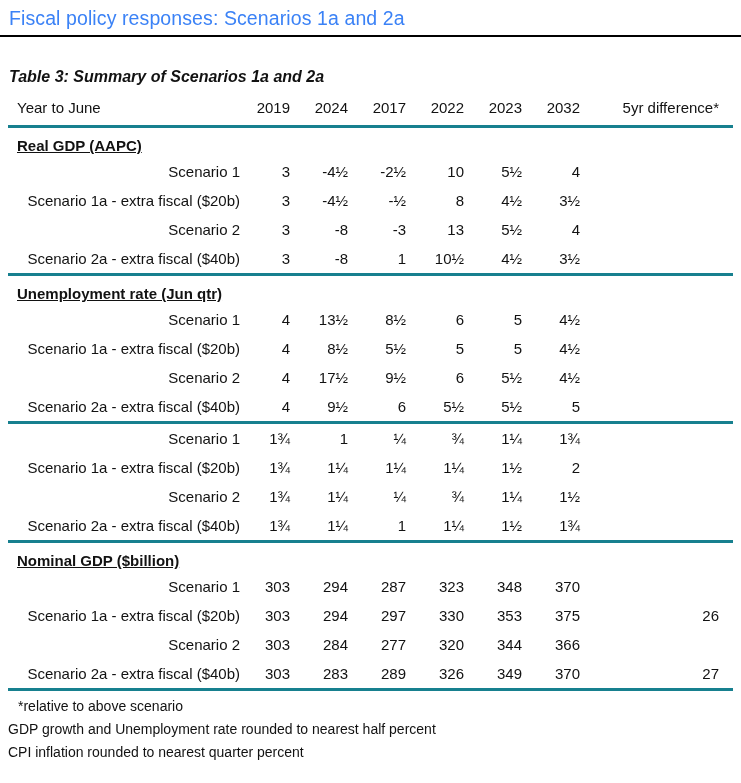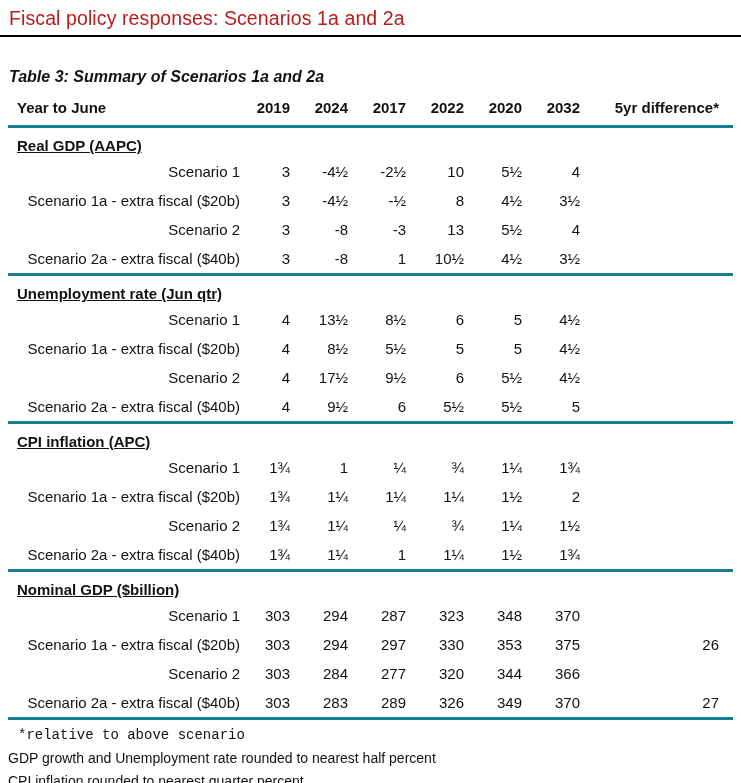--- a/index.html
+++ b/index.html
@@ -11,21 +11,21 @@
     width:741px;height:783px;
     background:#ffffff;
     font-family:"Liberation Sans", sans-serif;
     color:var(--ink);
     -webkit-font-smoothing:antialiased;
   }
   .page{width:741px;height:783px;overflow:hidden;}
 
   .page-title{
     font-size:19.5px;
-    color:#b91c1c;
+    color:#3b82f6;
     padding:7px 0 5px 9px;
     border-bottom:2px solid #000;
     letter-spacing:0.1px;
   }
 
   .table-caption{
     font-weight:bold;
     font-size:16px;
     margin:31px 0 12px 9px;
     font-style:italic;
@@ -39,21 +39,21 @@
     font-size:15px;
   }
   col.c-label{width:232px;}
   col.c-y0{width:50px;}
   col.c-y{width:58px;}
   col.c-diff{width:153px;}
 
   td{padding:0;white-space:nowrap;overflow:visible;}
 
   thead td{
-    font-weight:bold;
+    font-weight:normal;
     padding-bottom:9px;
     border-bottom:3px solid var(--teal);
   }
   thead td.label{text-align:left;padding-left:9px;}
 
   td.num{text-align:right;}
   td.diff{padding-right:14px;}
   td.label{text-align:right;}
 
   td.section-name{
@@ -63,21 +63,21 @@
     text-decoration:underline;
   }
   tbody tr.data-row td{height:29px;vertical-align:middle;}
   tr.section-end td{border-bottom:3px solid var(--teal);}
 
   .footnotes{
     margin:7px 0 0 8px;
     font-size:14px;
   }
   .footnote{margin-bottom:7px;line-height:16px;}
-  .footnote-indent{padding-left:10px;font-family:Liberation Mono, monospace;}
+  .footnote-indent{padding-left:10px;}
 </style>
 </head>
 <body>
 
 <div class="page">
 
   <div class="page-title">Fiscal policy responses: Scenarios 1a and 2a</div>
 
   <div class="table-caption">Table 3: Summary of Scenarios 1a and 2a</div>
 
@@ -92,21 +92,21 @@
         <col class="c-y">
       <col class="c-diff">
     </colgroup>
     <thead>
       <tr>
         <td class="label">Year to June</td>
         <td class="num">2019</td>
         <td class="num">2024</td>
         <td class="num">2017</td>
         <td class="num">2022</td>
-        <td class="num">2020</td>
+        <td class="num">2023</td>
         <td class="num">2032</td>
         <td class="num diff">5yr difference*</td>
       </tr>
     </thead>
     <tbody>
         <tr>
           <td class="section-name" colspan="8">Real GDP (AAPC)</td>
         </tr>
         <tr class="data-row">
           <td class="label">Scenario 1</td>
@@ -184,23 +184,20 @@
         <tr class="data-row section-end">
           <td class="label">Scenario 2a - extra fiscal ($40b)</td>
           <td class="num">4</td>
           <td class="num">9½</td>
           <td class="num">6</td>
           <td class="num">5½</td>
           <td class="num">5½</td>
           <td class="num">5</td>
           <td class="num diff"></td>
         </tr>
-        <tr>
-          <td class="section-name" colspan="8">CPI inflation (APC)</td>
-        </tr>
         <tr class="data-row">
           <td class="label">Scenario 1</td>
           <td class="num">1¾</td>
           <td class="num">1</td>
           <td class="num">¼</td>
           <td class="num">¾</td>
           <td class="num">1¼</td>
           <td class="num">1¾</td>
           <td class="num diff"></td>
         </tr>

